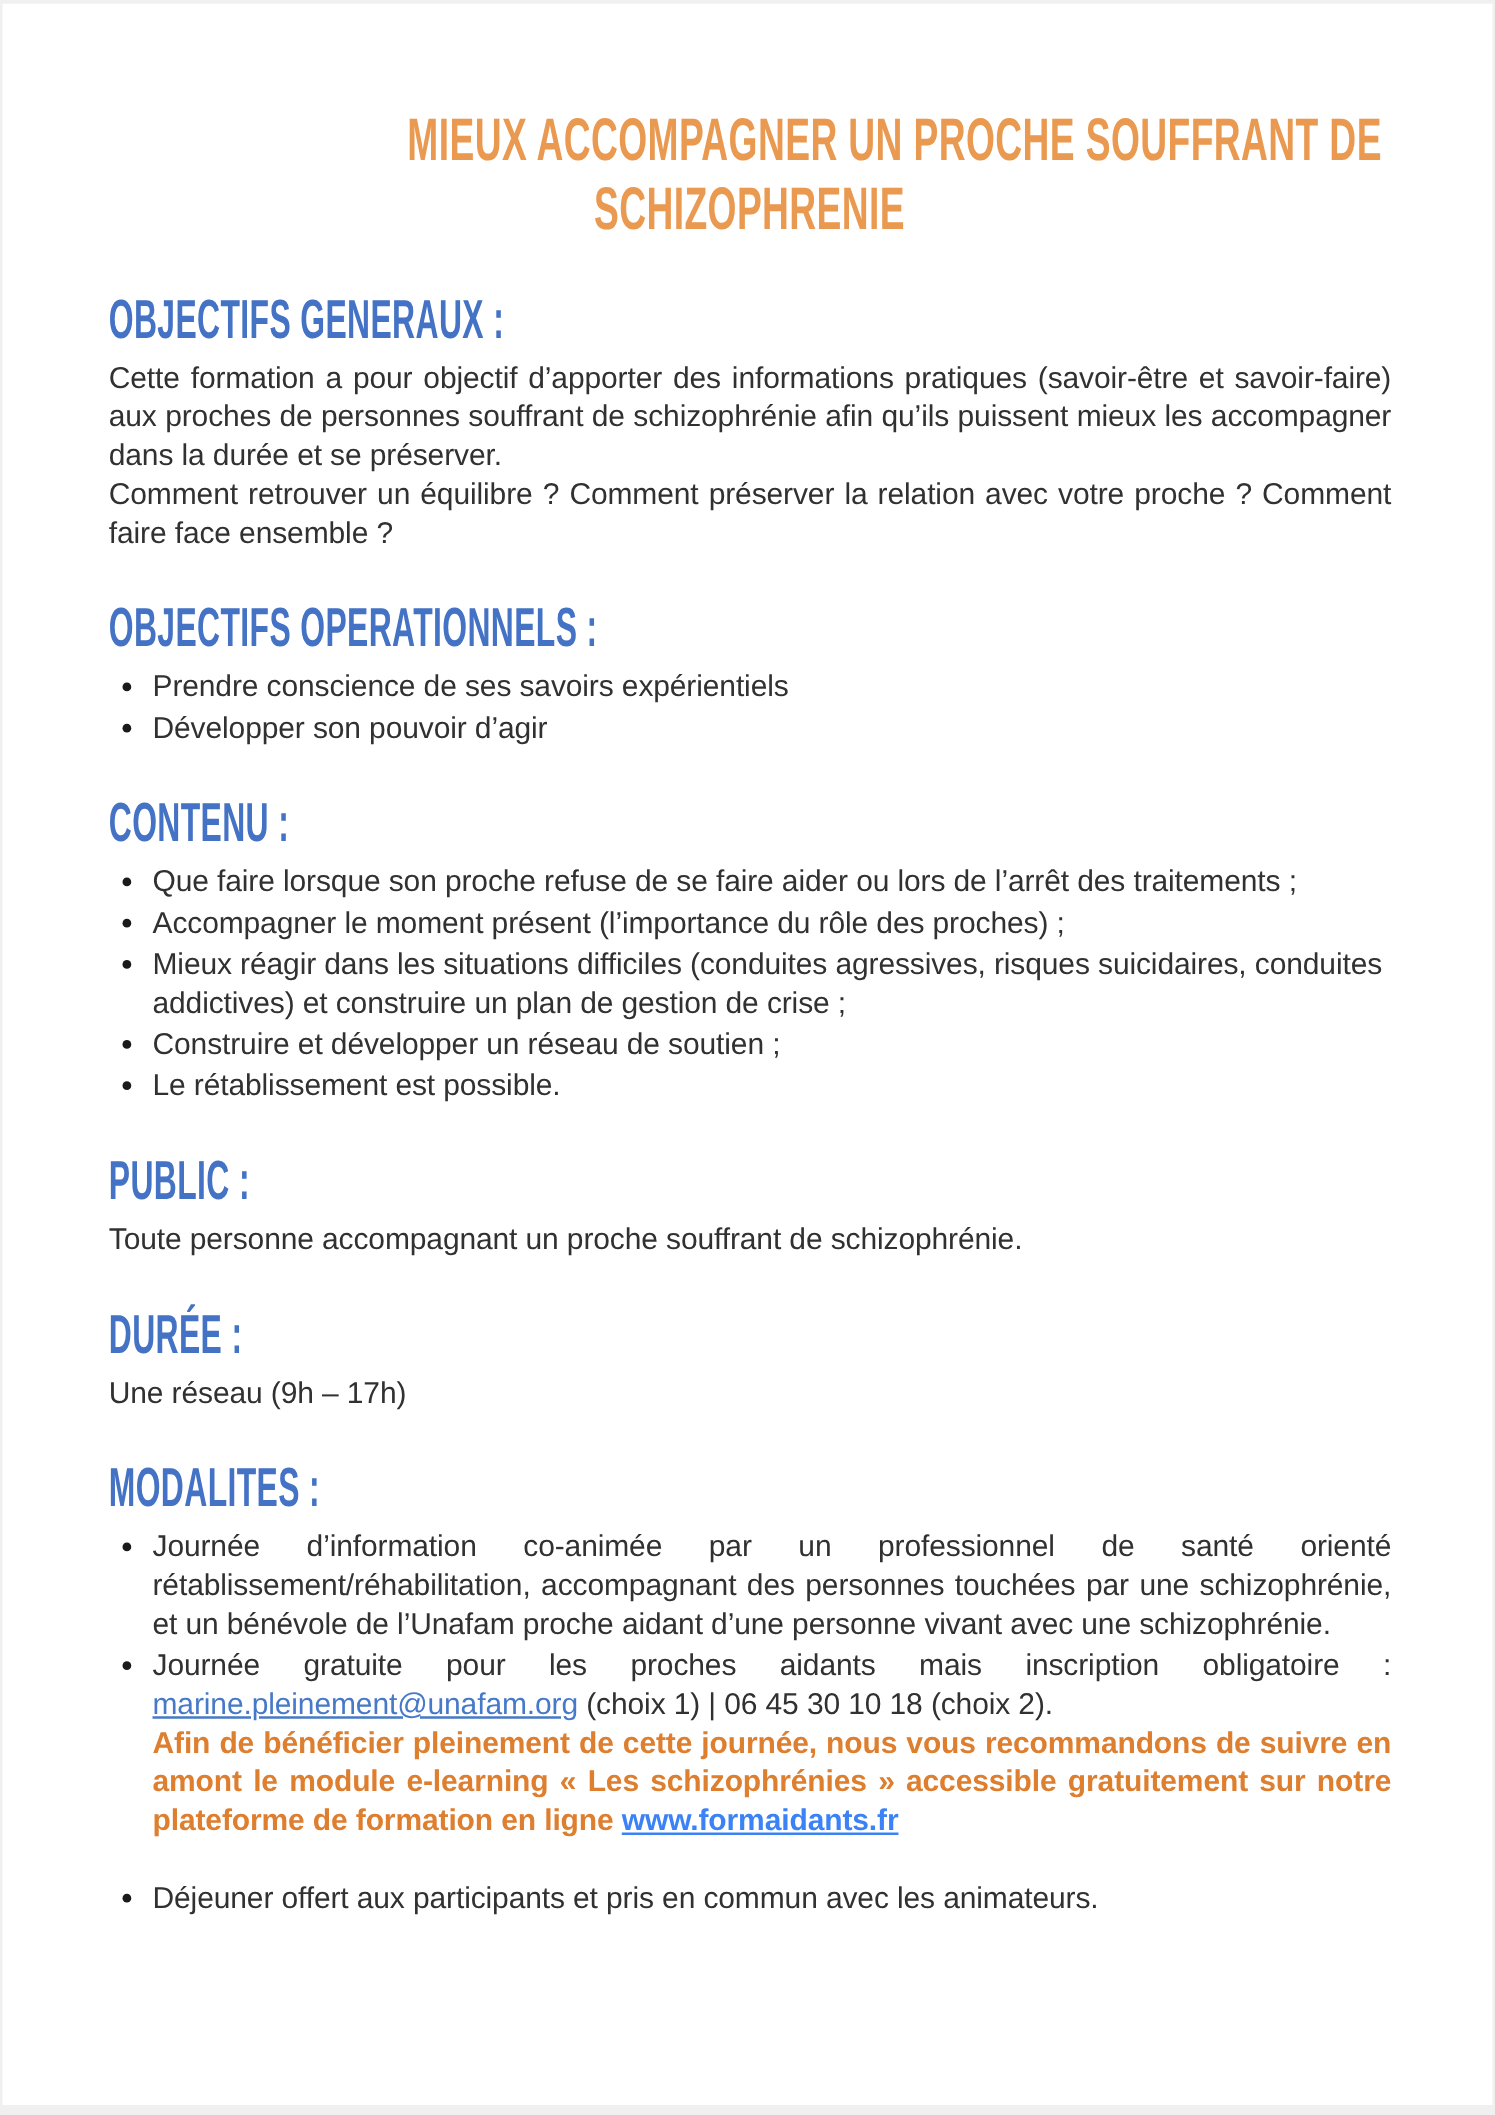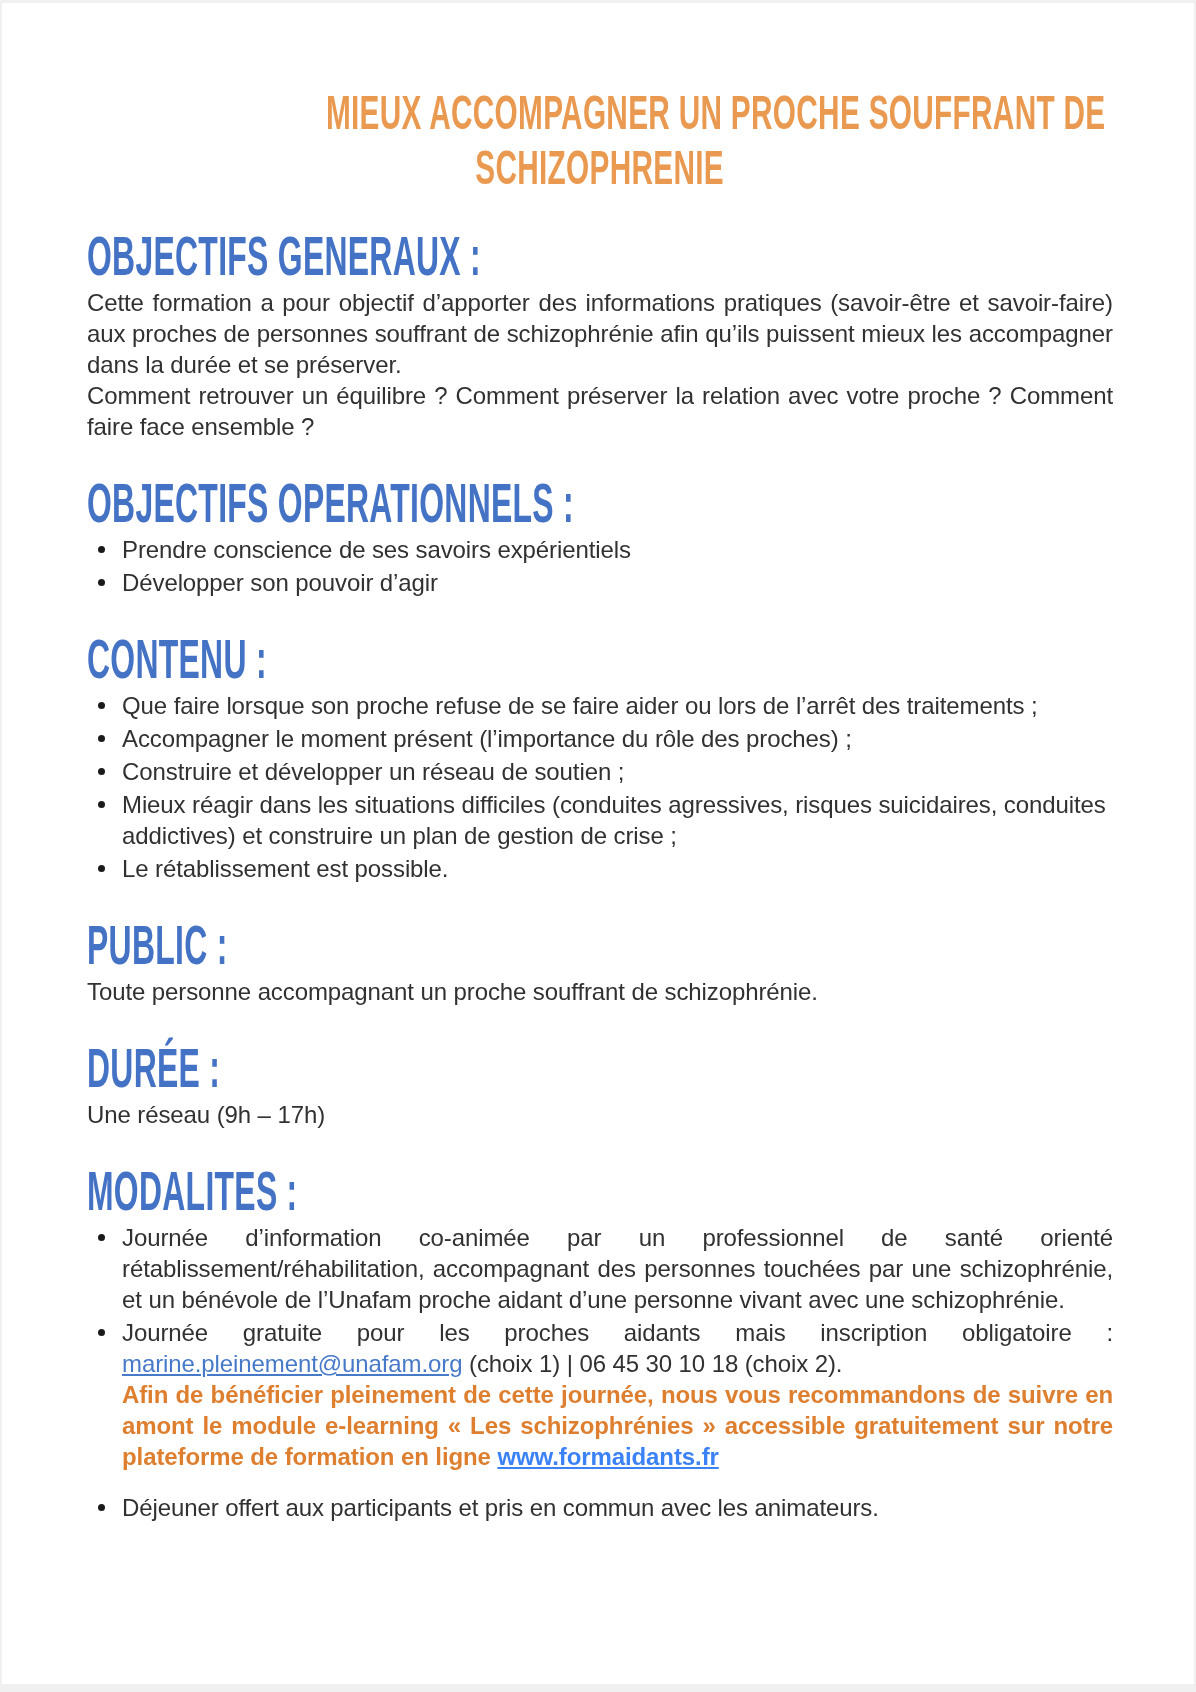--- a/index.html
+++ b/index.html
@@ -35,21 +35,21 @@
     line-height:55px;
   }
   .doc-title .scx{
     transform:scaleX(0.62);
     transform-origin:50% 50%;
   }
   h2{
     margin:38px 0 8px 0;
     color:#4472c4;
     font-weight:bold;
-    font-size:55px;
+    font-size:44px;
     line-height:46px;
   }
   p, li{
     margin:0;
     color:#313131;
     font-size:24px;
     line-height:31px;
     letter-spacing:-0.1px;
   }
   .just{text-align:justify;}
@@ -77,21 +77,21 @@
   .highlight{
     color:#de7e2f;
     font-weight:bold;
     text-align:justify;
   }
   .web-link{
     color:#3b82f6;
     font-weight:bold;
     text-decoration:underline;
   }
-  .li-dejeuner{margin-top:20px;}
+  .li-dejeuner{margin-top:31px;}
 </style>
 </head>
 <body>
 
 <div class="page">
 
   <div class="doc-title">
     <span class="scx">MIEUX ACCOMPAGNER UN PROCHE SOUFFRANT DE</span><br>
     <span class="scx">SCHIZOPHRENIE</span>
   </div>
@@ -103,22 +103,22 @@
   <h2><span class="scx">OBJECTIFS OPERATIONNELS :</span></h2>
   <ul>
     <li>Prendre conscience de ses savoirs expérientiels</li>
     <li>Développer son pouvoir d’agir</li>
   </ul>
 
   <h2><span class="scx">CONTENU :</span></h2>
   <ul>
     <li>Que faire lorsque son proche refuse de se faire aider ou lors de l’arrêt des traitements ;</li>
     <li>Accompagner le moment présent (l’importance du rôle des proches) ;</li>
+    <li>Mieux réagir dans les situations difficiles (conduites agressives, risques suicidaires, conduites addictives) et construire un plan de gestion de crise ;</li>
     <li>Construire et développer un réseau de soutien ;</li>
-    <li>Mieux réagir dans les situations difficiles (conduites agressives, risques suicidaires, conduites addictives) et construire un plan de gestion de crise ;</li>
     <li>Le rétablissement est possible.</li>
   </ul>
 
   <h2><span class="scx">PUBLIC :</span></h2>
   <p>Toute personne accompagnant un proche souffrant de schizophrénie.</p>
 
   <h2><span class="scx">DURÉE :</span></h2>
   <p>Une réseau (9h – 17h)</p>
 
   <h2><span class="scx">MODALITES :</span></h2>

